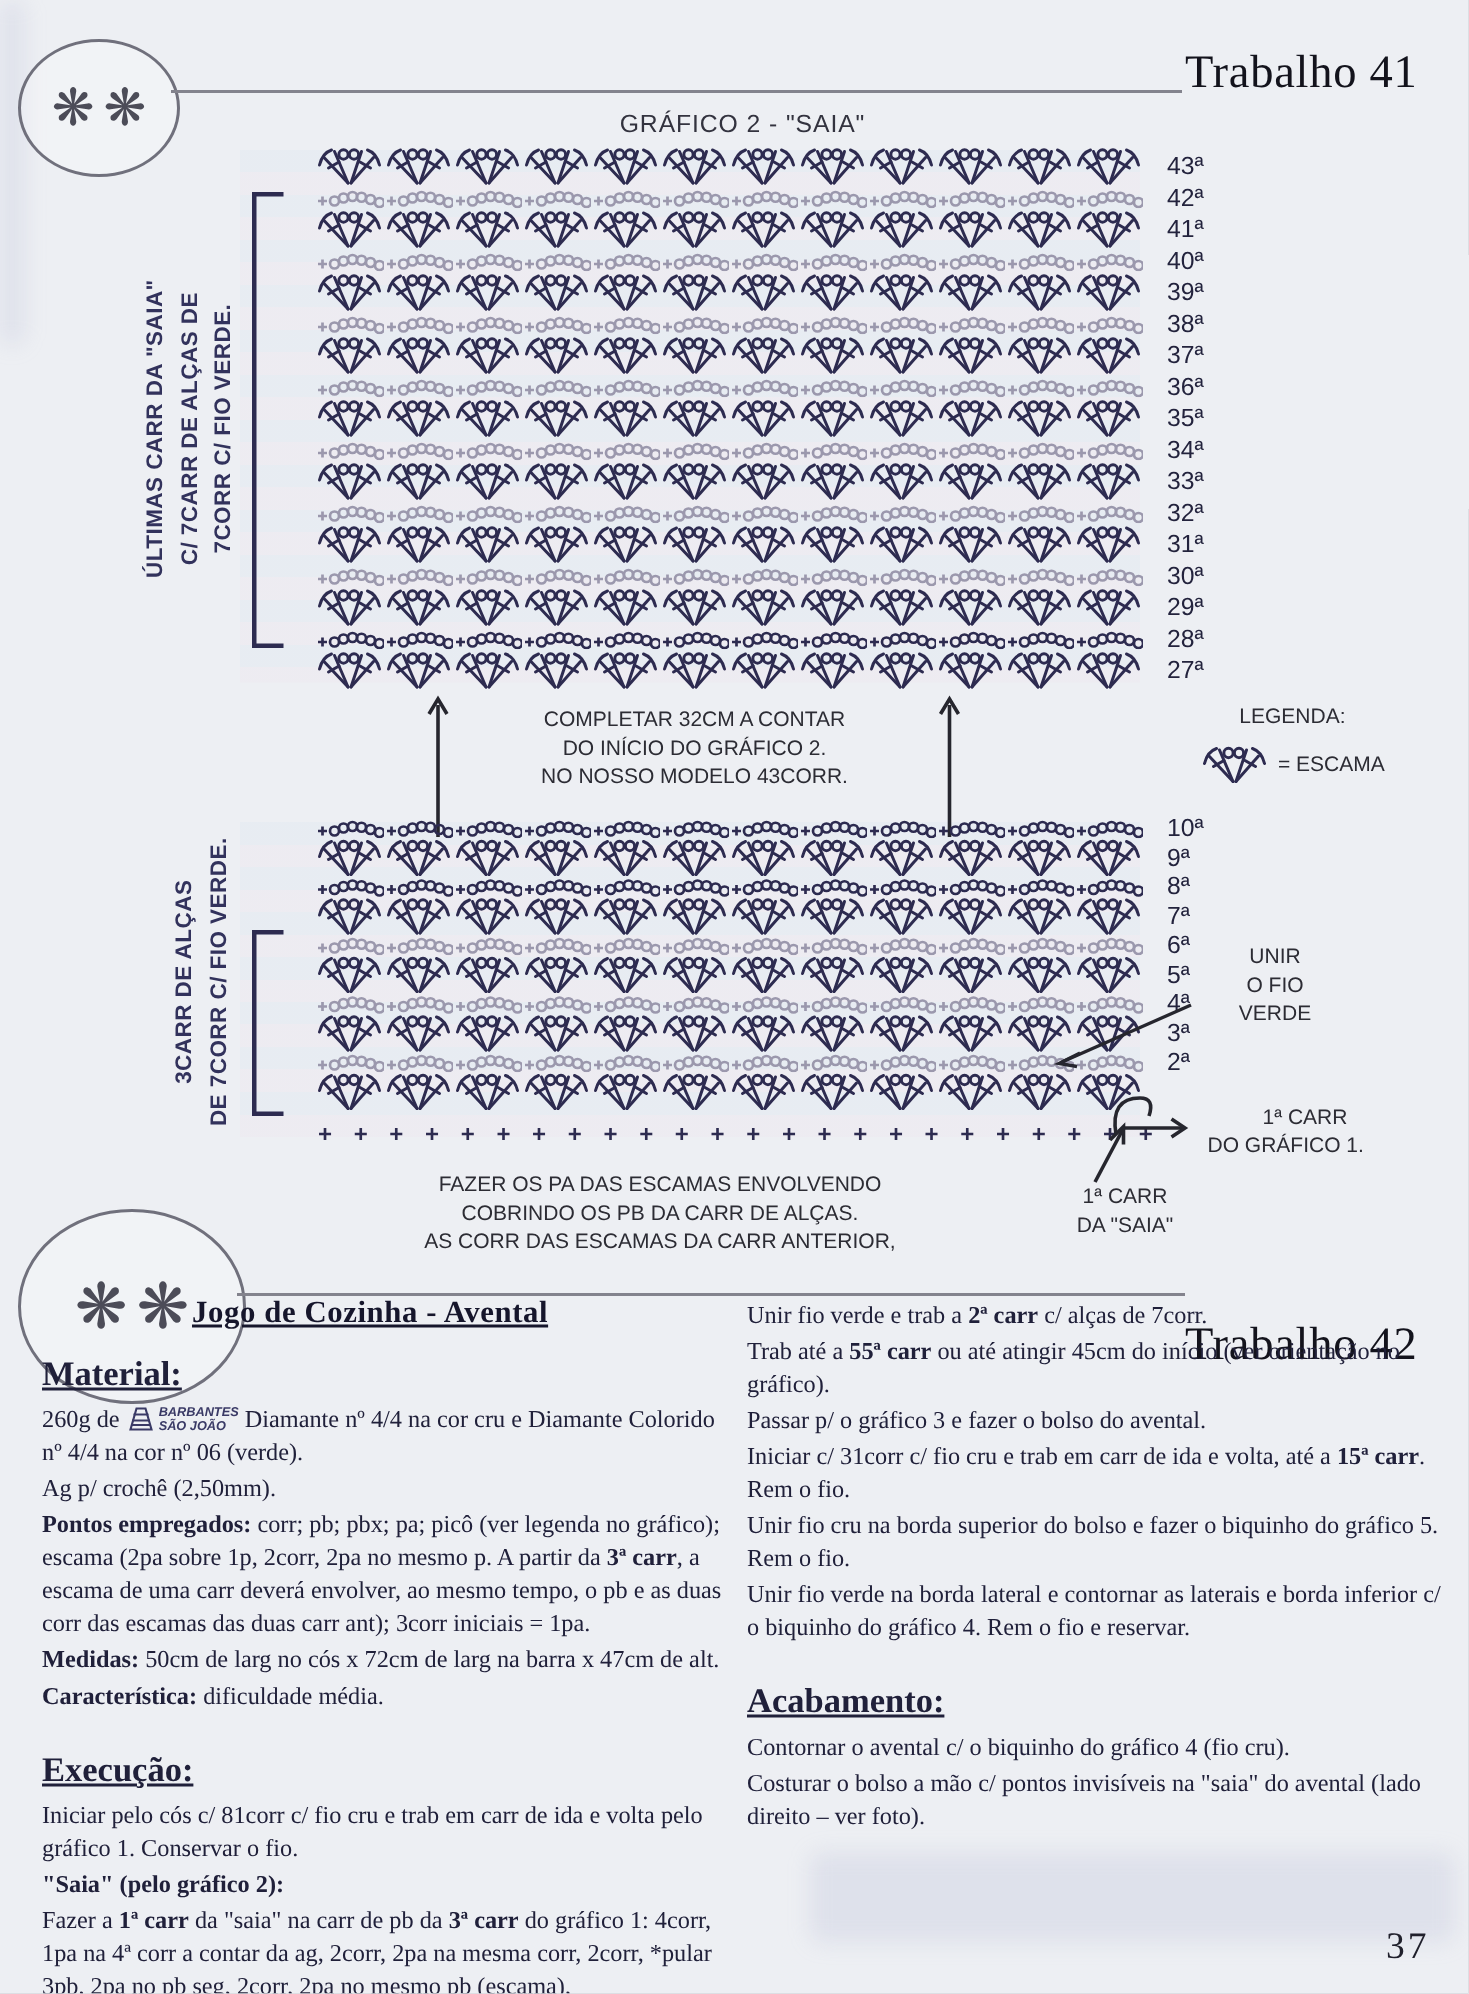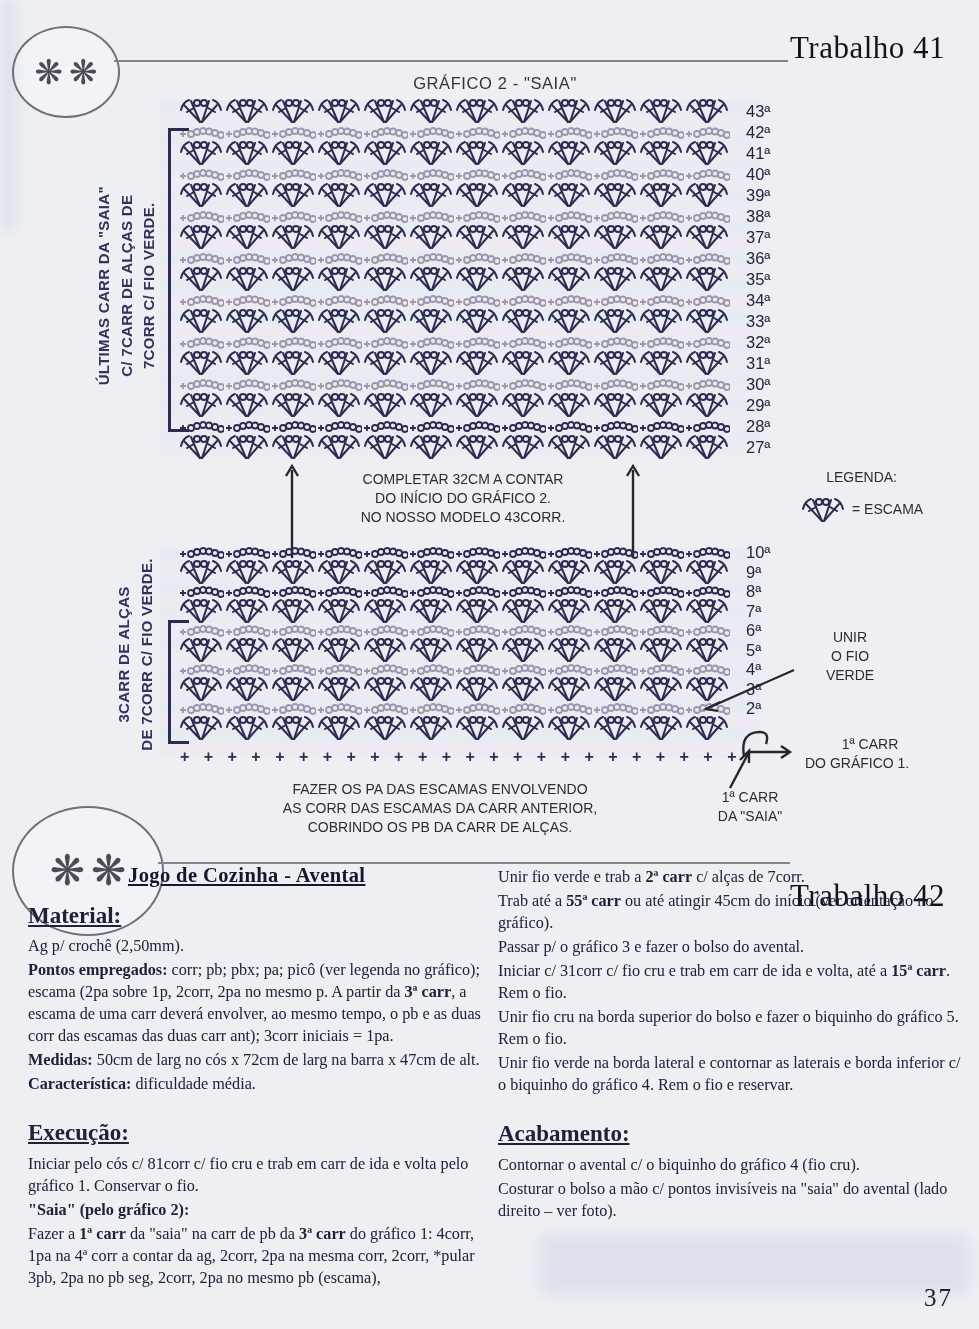--- a/index.html
+++ b/index.html
@@ -14,21 +14,21 @@
   
   .oval{position:absolute;border:2px solid #70707c;border-radius:50%;display:flex;align-items:center;justify-content:center;gap:6px;background:rgba(255,255,255,.25);}
   .flower{color:#4c4c58;line-height:1;}
   .rule{position:absolute;height:1.5px;background:#83838d;}
   .trab-title{position:absolute;font-family:"Liberation Serif",serif;font-size:31px;color:#13131c;letter-spacing:.5px;}
 
   .chart-title{position:absolute;font-size:16.5px;letter-spacing:.6px;color:#33333f;text-align:center;}
 
   
   .chart{position:absolute;display:flex;flex-direction:column;}
-  .crow{display:flex;align-items:center;}
+  .crow{display:flex;align-items:center;margin-left:32px;}
   .syms{display:flex;width:562px;align-items:flex-end;overflow:hidden;}
   #chart1 .crow.escama{height:28px}
   #chart1 .crow.chain{height:14px}
   #chart2 .crow.escama{height:26px}
   #chart2 .crow.chain{height:13px}
   .crow.plus{height:22px}
   .rlabel{width:42px;font-size:16.5px;color:#23233d;margin-left:6px;line-height:1;white-space:nowrap;}
   .plusline{font-size:16px;font-weight:bold;letter-spacing:5px;color:#2d2b50;white-space:nowrap;line-height:1;}
 
   .bracket{position:absolute;border-left:3px solid #2d2b50;border-top:3px solid #2d2b50;border-bottom:3px solid #2d2b50;pointer-events:none;}
@@ -4378,35 +4378,44 @@
   </div>
   <svg class="abs" style="left:716px;top:746px;" width="46" height="44" viewBox="0 0 46 44">
     <g stroke="#26262e" stroke-width="2.4" fill="none">
         <path d="M14,42 L32,8"></path>
         <path d="M24,14 L33,5 L33,17"></path>
       </g>
   </svg>
 
   <div class="note" style="left:232px;top:780px;width:416px;">
     <div>FAZER OS PA DAS ESCAMAS ENVOLVENDO</div>
+    <div>COBRINDO OS PB DA CARR DE ALÇAS.</div>
     <div>AS CORR DAS ESCAMAS DA CARR ANTERIOR,</div>
-    <div>COBRINDO OS PB DA CARR DE ALÇAS.</div>
   </div>
 
   <div class="oval" style="left:12px;top:806px;width:148px;height:126px;">
     <span class="flower" style="font-size:42px;">❋</span>
     <span class="flower" style="font-size:42px;">❋</span>
   </div>
   <div class="rule" style="left:158px;top:862px;width:632px;"></div>
   <div class="trab-title" style="left:790px;top:878px;">Trabalho 42</div>
 
   <div class="heading" style="left:128px;top:864px;">Jogo de Cozinha - Avental</div>
 
   <div id="left-col" class="colblock" style="left:28px;top:898px;width:462px;">
       <div class="par label"><span class="b u">Material:</span></div>
+      <div class="par p"><span>260g de </span><span class="brandlogo">
+          <svg width="20" height="18" viewBox="0 0 20 18">
+            <g fill="none" stroke="#3a3a66" stroke-width="1.4">
+              <path d="M7,2 H13 L17,16 H3 Z"></path>
+              <path d="M5,6 H15 M4,10 H16 M3.5,13 H16.5"></path>
+            </g>
+          </svg>
+          <span class="brandtxt"><span>BARBANTES</span><br><span>SÃO JOÃO</span></span>
+        </span><span> Diamante nº 4/4 na cor cru e Diamante Colorido nº 4/4 na cor nº 06 (verde).</span></div>
       <div class="par p"><span>Ag p/ crochê (2,50mm).</span></div>
       <div class="par p"><span class="b">Pontos empregados:</span><span> corr; pb; pbx; pa; picô (ver legenda no gráfico); escama (2pa sobre 1p, 2corr, 2pa no mesmo p. A partir da </span><span class="b">3ª carr</span><span>, a escama de uma carr deverá envolver, ao mesmo tempo, o pb e as duas corr das escamas das duas carr ant); 3corr iniciais = 1pa.</span></div>
       <div class="par p"><span class="b">Medidas:</span><span> 50cm de larg no cós x 72cm de larg na barra x 47cm de alt.</span></div>
       <div class="par p"><span class="b">Característica:</span><span> dificuldade média.</span></div>
       <div class="par gap"></div>
       <div class="par label"><span class="b u">Execução:</span></div>
       <div class="par p"><span>Iniciar pelo cós c/ 81corr c/ fio cru e trab em carr de ida e volta pelo gráfico 1. Conservar o fio.</span></div>
       <div class="par p"><span class="b">"Saia" (pelo gráfico 2):</span></div>
       <div class="par p"><span>Fazer a </span><span class="b">1ª carr</span><span> da "saia" na carr de pb da </span><span class="b">3ª carr</span><span> do gráfico 1: 4corr, 1pa na 4ª corr a contar da ag, 2corr, 2pa na mesma corr, 2corr, *pular 3pb, 2pa no pb seg, 2corr, 2pa no mesmo pb (escama),</span></div>
     </div>

